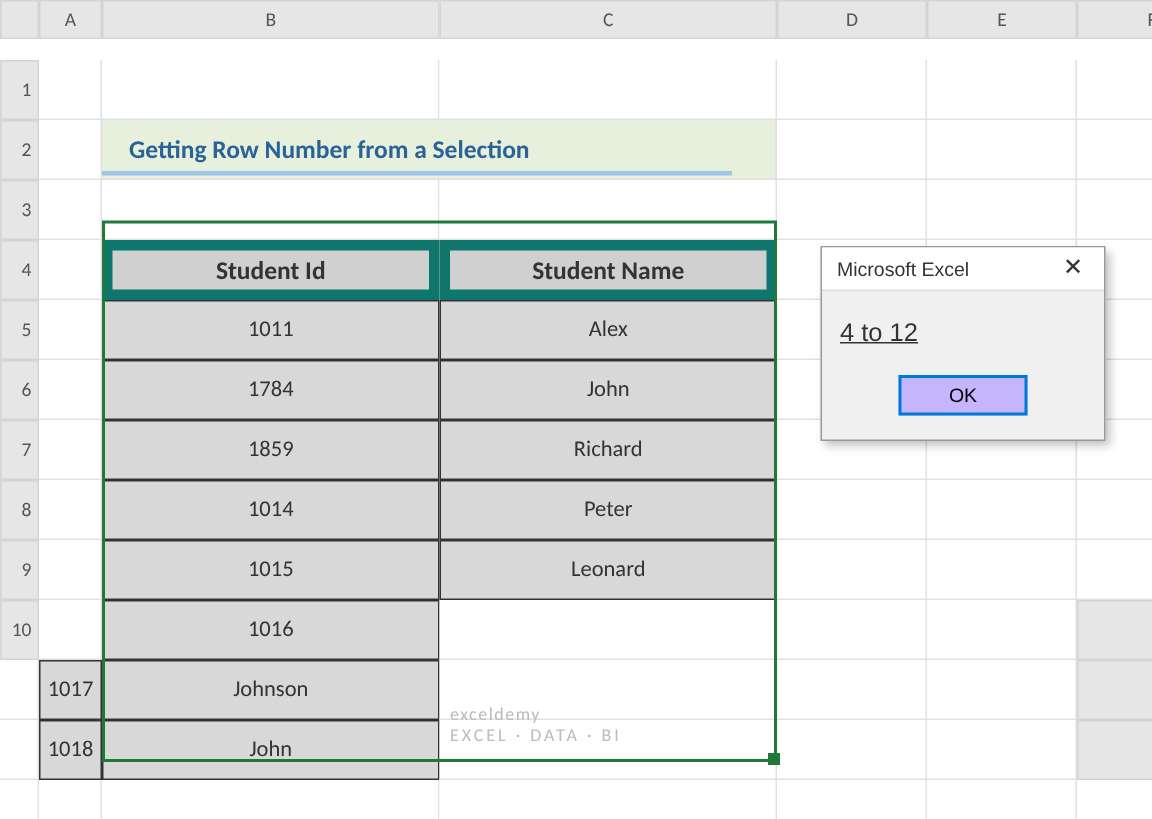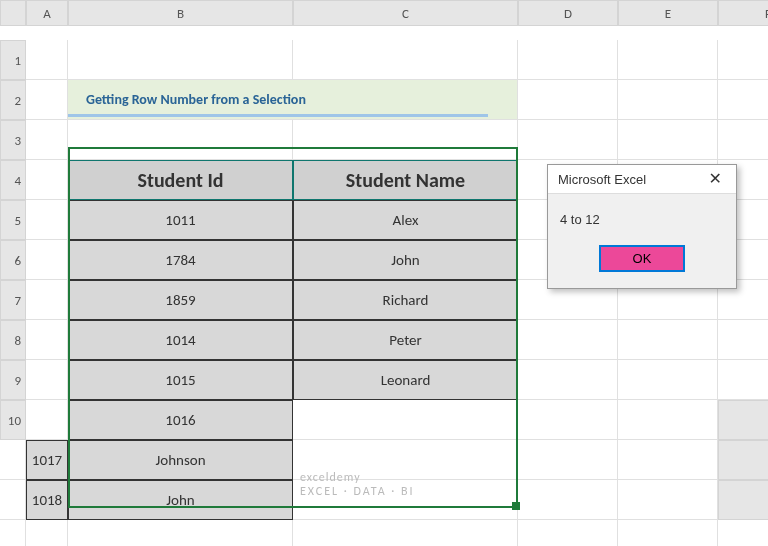--- a/index.html
+++ b/index.html
@@ -43,38 +43,38 @@
     display: flex;
     align-items: center;
     justify-content: center;
     position: relative;
   }
   .title-area {
     grid-column: 3 / 5;
     background: #e6f0dc;
     color: #2a6496;
     font-weight: bold;
-    font-size: 14px;
+    font-size: 17px;
     position: relative;
     padding-left: 18px;
     justify-content: flex-start;
   }
   .title-underline {
     position: absolute;
     bottom: 2px;
     left: 0;
     width: 420px;
     height: 3px;
     background: #9fc5e8;
   }
   .tbl-head {
     background: #d0d0d0;
     font-weight: bold;
-    font-size: 20px;
-    border: 1px solid #0f766e;
+    font-size: 17px;
+    border: 7px solid #0f766e;
   }
   .tbl-cell {
     background: #d8d8d8;
     font-size: 15px;
     border: 1px solid #333;
   }
   .selection-box {
     position: absolute;
     border: 2px solid #1f7a3a;
     top: 147px;
@@ -111,30 +111,31 @@
   }
   .msgbox-close {
     font-size: 16px;
     padding: 0 6px;
     cursor: pointer;
     color: #333;
     line-height: 1;
   }
   .msgbox-body {
     padding: 18px 12px 10px;
-    font-size: 13px;
-    color: #333;
+    font-size: 17px;
+    color: #333;
+    text-decoration: underline;
   }
   .msgbox-footer {
     display: flex;
     justify-content: center;
     padding: 8px 0 16px;
   }
   .msgbox-ok {
-    background: #ec4899;
+    background: #c4b5fd;
     border: 2px solid #0078d7;
     padding: 4px 32px;
     font-size: 13px;
     cursor: pointer;
   }
   .watermark {
     position: absolute;
     top: 470px;
     left: 300px;
     font-size: 12px;

